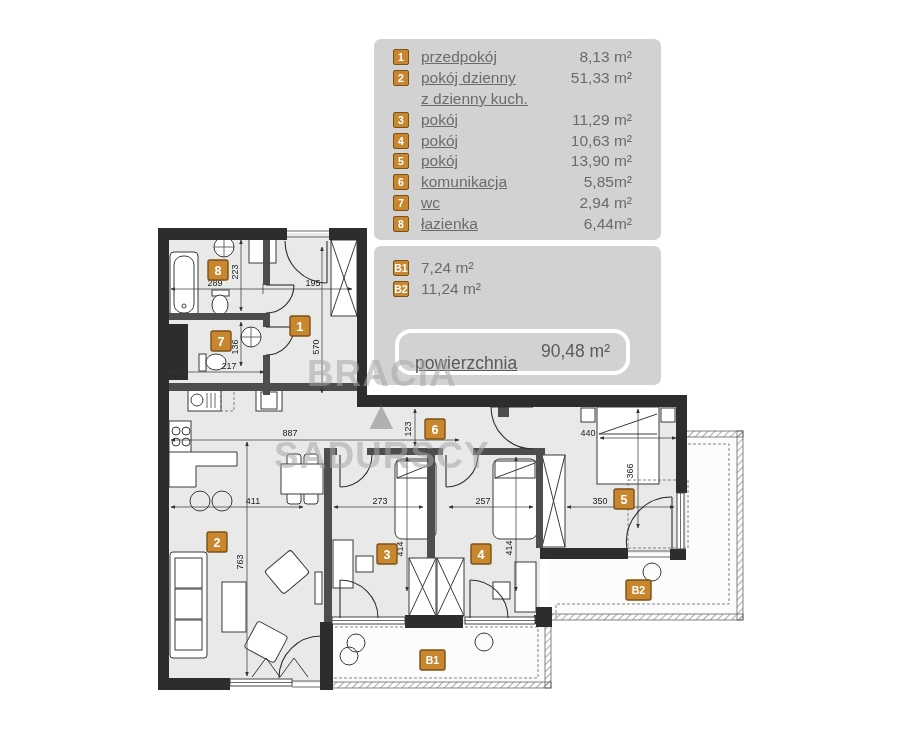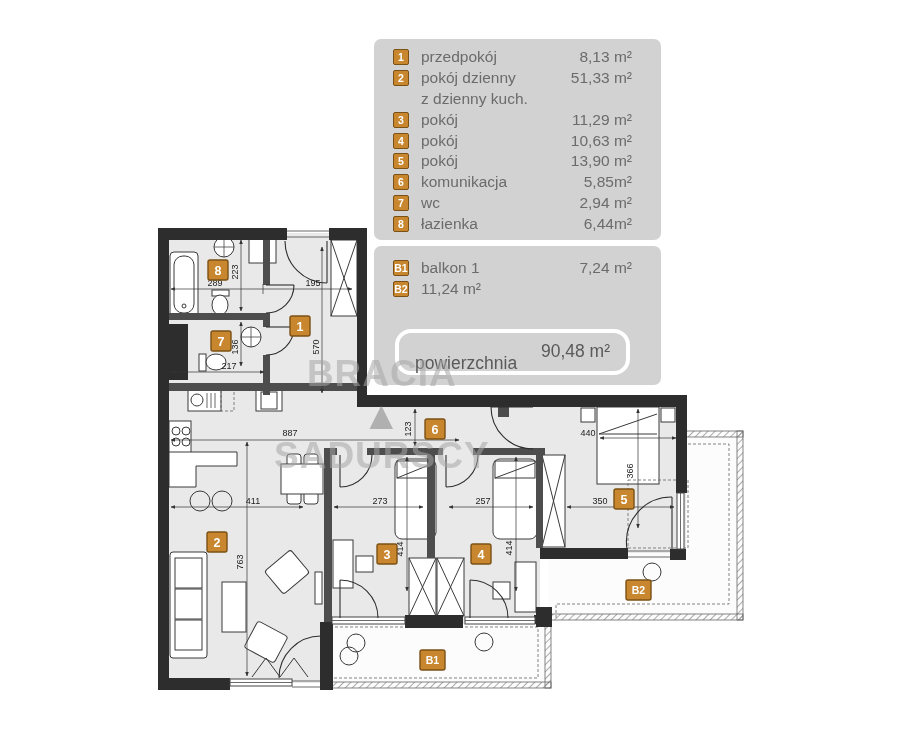--- a/index.html
+++ b/index.html
@@ -28,21 +28,21 @@
          border-radius:7px;z-index:2;box-sizing:border-box;}
   #panel-rooms{top:39px;height:201px;padding:8px 29px 6px 19px;}
   #panel-balconies{top:246px;height:139px;padding:12px 29px 10px 19px;}
   .lrow{display:flex;align-items:center;height:20.8px;font-size:15.5px;
         color:var(--legend_text);}
   .lbadge{width:16px;height:16px;border:1px solid var(--badge_border);
           background:var(--badge);color:#fff;font-size:10.5px;font-weight:bold;
           display:flex;align-items:center;justify-content:center;
           border-radius:2px;margin-right:12px;flex:none;box-sizing:border-box;}
   .lbadge.empty{background:transparent;border-color:transparent;}
-  .lname{flex:1;}
+  .lname{flex:1;text-decoration:underline;}
   .larea{text-align:right;white-space:nowrap;}
   #total-box{margin:29px 2px 0 2px;height:46px;border:4px solid #fff;
              border-radius:16px;display:flex;align-items:center;
              padding:0 16px;font-size:17.5px;color:#5a5a5a;box-sizing:border-box;}
   #total-box .lname{font-size:17.5px;margin-top:24px;}
   
   #watermark{position:absolute;left:274px;top:353px;z-index:3;display:flex;
              align-items:center;font-size:37px;font-weight:bold;
              letter-spacing:1px;color:rgba(165,165,165,0.55);
              white-space:nowrap;pointer-events:none;flex-direction:column;}
@@ -376,21 +376,20 @@
   <div class="lrow">
     <span class="lbadge">8</span>
     <span class="lname">łazienka</span>
     <span class="larea">6,44m²</span>
   </div>
 </div>
 
 <div class="panel" id="panel-balconies">
   <div class="lrow">
     <span class="lbadge">B1</span>
-    <span class="lname">balkon 1</span>
     <span class="larea">7,24 m²</span>
   </div>
   <div class="lrow">
     <span class="lbadge">B2</span>
     <span class="larea">11,24 m²</span>
   </div>
   <div id="total-box">
     <span class="lname">powierzchnia</span>
     <span class="larea">90,48 m²</span>
   </div>

